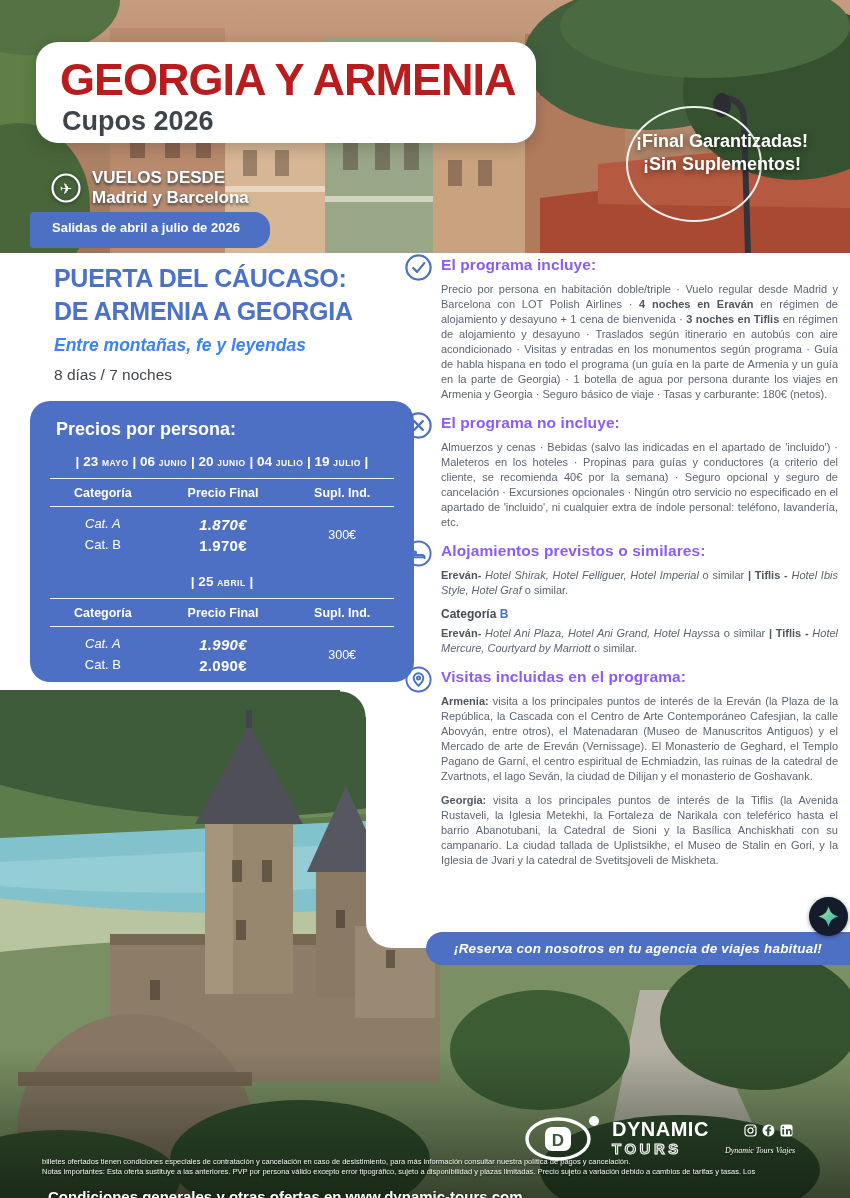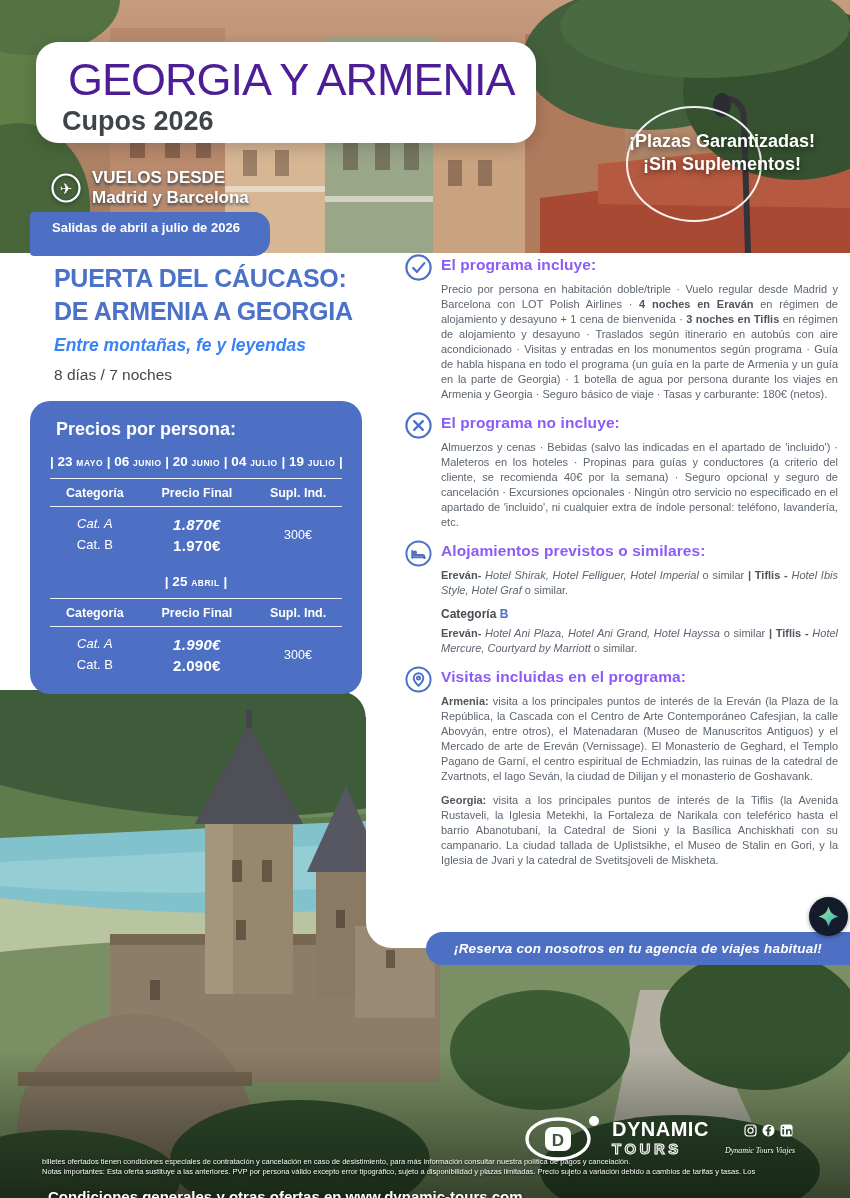--- a/index.html
+++ b/index.html
@@ -10,43 +10,43 @@
   .photo-top{position:absolute;left:0;top:0;width:850px;height:253px;z-index:1;}
   .photo-bottom{position:absolute;left:0;top:690px;width:850px;height:508px;z-index:1;}
   .photo-top svg,.photo-bottom svg{display:block;width:100%;height:100%;}
   .right-white-panel{position:absolute;left:366px;top:690px;width:484px;height:258px;background:#fff;border-bottom-left-radius:26px;z-index:2;}
   .corner-mask{position:absolute;left:340px;top:690px;width:27px;height:27px;z-index:2;
     background:radial-gradient(circle at 0 100%, rgba(0,0,0,0) 25px, #ffffff 26px);}
 
   
   .title-card{position:absolute;left:36px;top:42px;width:500px;height:101px;background:#ffffff;border-radius:22px;
     box-shadow:0 5px 16px rgba(30,30,30,.22);z-index:3;padding:0;}
-  .main-title{position:absolute;left:24px;top:12px;font-size:45px;font-weight:400;letter-spacing:-1px;color:#4c1d95;white-space:nowrap;margin-left:8px;}
+  .main-title{position:absolute;left:24px;top:12px;font-size:45px;font-weight:700;letter-spacing:-1px;color:#b91c1c;white-space:nowrap;}
   .sub-title{position:absolute;left:26px;top:64px;font-size:27px;font-weight:700;color:#3f4448;letter-spacing:0;}
 
   .guarantee{position:absolute;left:612px;top:98px;width:220px;height:130px;z-index:3;color:#fff;}
   .guarantee .ring{position:absolute;left:14px;top:8px;width:132px;height:112px;border:2px solid rgba(255,255,255,.92);border-radius:50%;}
   .guarantee .gtext{position:absolute;left:0;top:32px;width:220px;text-align:center;font-size:18px;font-weight:700;line-height:1.25;
     text-shadow:0 2px 6px rgba(0,0,0,.55);}
 
   .flights{position:absolute;left:50px;top:168px;z-index:3;display:flex;align-items:center;color:#fff;}
   .flights .ficon{width:32px;height:32px;margin-right:10px;flex:0 0 auto;filter:drop-shadow(0 1px 2px rgba(0,20,40,.6));}
   .flights .flines{font-size:17px;font-weight:700;line-height:1.2;text-shadow:0 2px 3px rgba(5,40,60,.75);}
 
-  .ribbon{position:absolute;left:30px;top:212px;width:240px;height:44px;background:#4d6fc4;border-radius:4px 16px 16px 4px;
+  .ribbon{position:absolute;left:30px;top:212px;width:240px;height:36px;background:#4d6fc4;border-radius:4px 16px 16px 4px;
     z-index:3;color:#fff;font-size:13px;font-weight:600;line-height:32px;padding-left:22px;box-sizing:border-box;}
 
   
   .left-col{position:absolute;left:30px;top:262px;width:336px;z-index:3;}
   .tour-title{font-size:25px;font-weight:700;color:#4b72c8;line-height:1.3;letter-spacing:-0.3px;margin-left:24px;}
   .tour-tagline{margin:8px 0 0 24px;font-size:17.5px;font-style:italic;font-weight:700;color:#3b82f6;}
   .tour-duration{margin:10px 0 0 24px;font-size:15.5px;color:#43474b;}
 
-  .price-box{margin-top:17px;width:332px;background:#4d6fc4;border-radius:20px;color:#fff;
-    padding:16px 20px 18px 20px;box-sizing:border-box;}
+  .price-box{margin-top:17px;width:384px;background:#4d6fc4;border-radius:20px;color:#fff;
+    padding:16px 20px 6px 20px;box-sizing:border-box;}
   .pb-title{font-size:18px;font-weight:700;margin:2px 0 12px 6px;}
   .pb-dates{text-align:center;margin:0 0 8px 0;white-space:nowrap;}
   .sn{font-size:13.5px;font-weight:700;}
   .sm{font-size:8.5px;font-weight:700;text-transform:uppercase;letter-spacing:.5px;}
   .ptable{display:grid;grid-template-columns:1.02fr 1.3fr 1fr;margin-top:4px;}
   .ptable .h{font-size:12.5px;font-weight:600;text-align:center;padding:7px 0 6px 0;
     border-top:1.5px solid rgba(255,255,255,.9);border-bottom:1.5px solid rgba(255,255,255,.9);}
   .ptable .cat{font-size:13px;text-align:center;padding:2px 0;}
   .ptable .price{font-size:15px;font-weight:700;text-align:center;padding:2px 0;letter-spacing:.3px;}
   .ptable .r2{padding-top:9px;font-style:italic;}
@@ -207,21 +207,21 @@
   <div class="corner-mask"></div>
 
   <div class="title-card">
     <div class="main-title">GEORGIA Y ARMENIA</div>
     <div class="sub-title">Cupos 2026</div>
   </div>
 
   <div class="guarantee">
     <div class="ring"></div>
     <div class="gtext">
-      <div>¡Plazas Garantizadas!</div>
+      <div>¡Final Garantizadas!</div>
       <div>¡Sin Suplementos!</div>
     </div>
   </div>
 
   <div class="flights">
     <span class="ficon">
       <svg viewBox="0 0 32 32">
           <circle cx="16" cy="16" r="13.5" fill="none" stroke="#fff" stroke-width="2.2"></circle>
       <text x="16" y="21.5" font-size="15" text-anchor="middle" fill="#fff">✈</text>
         </svg>

